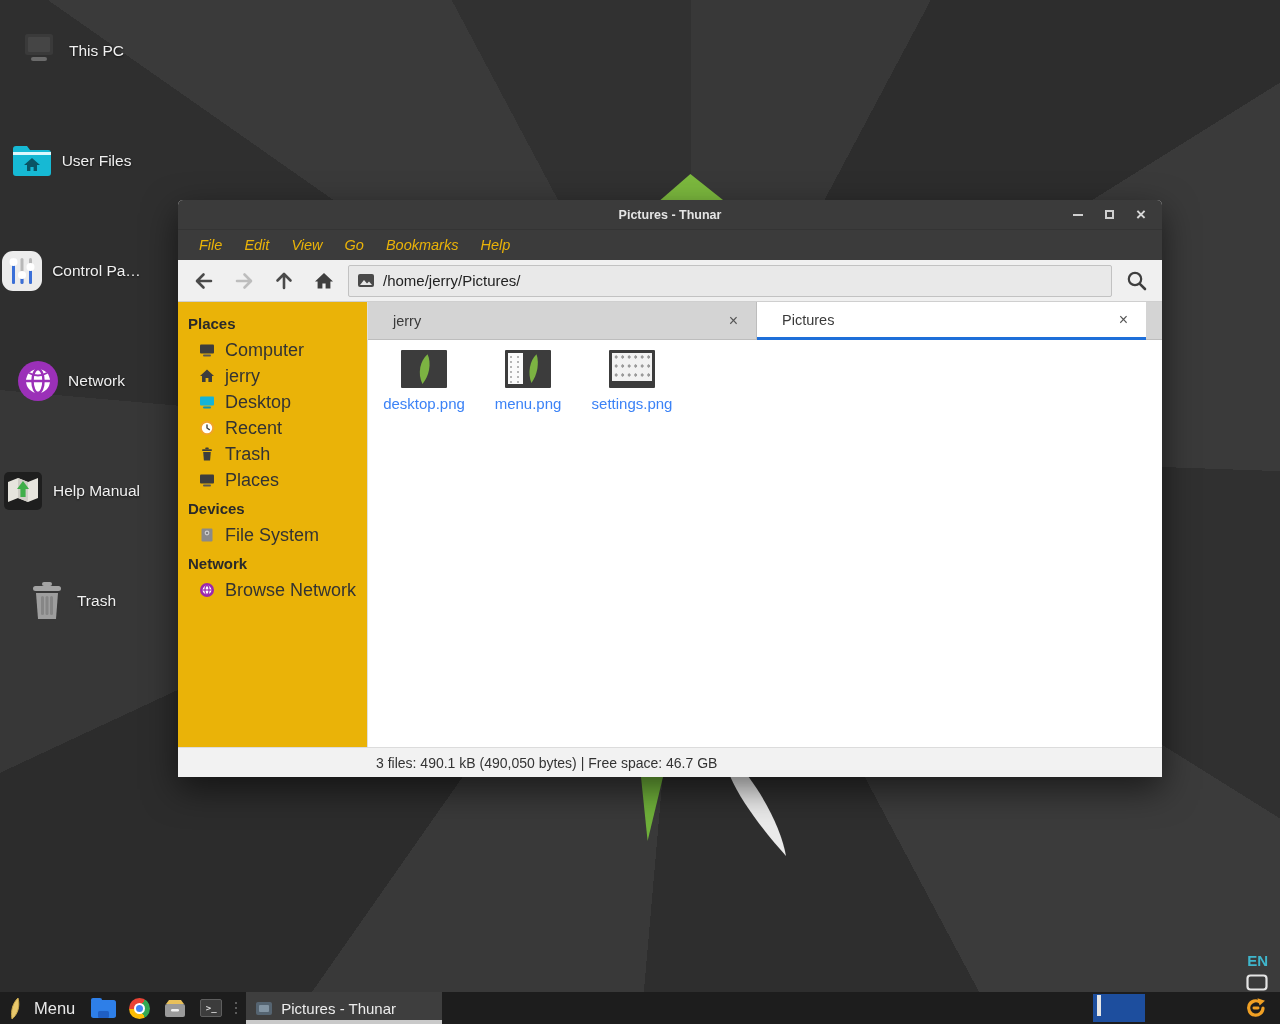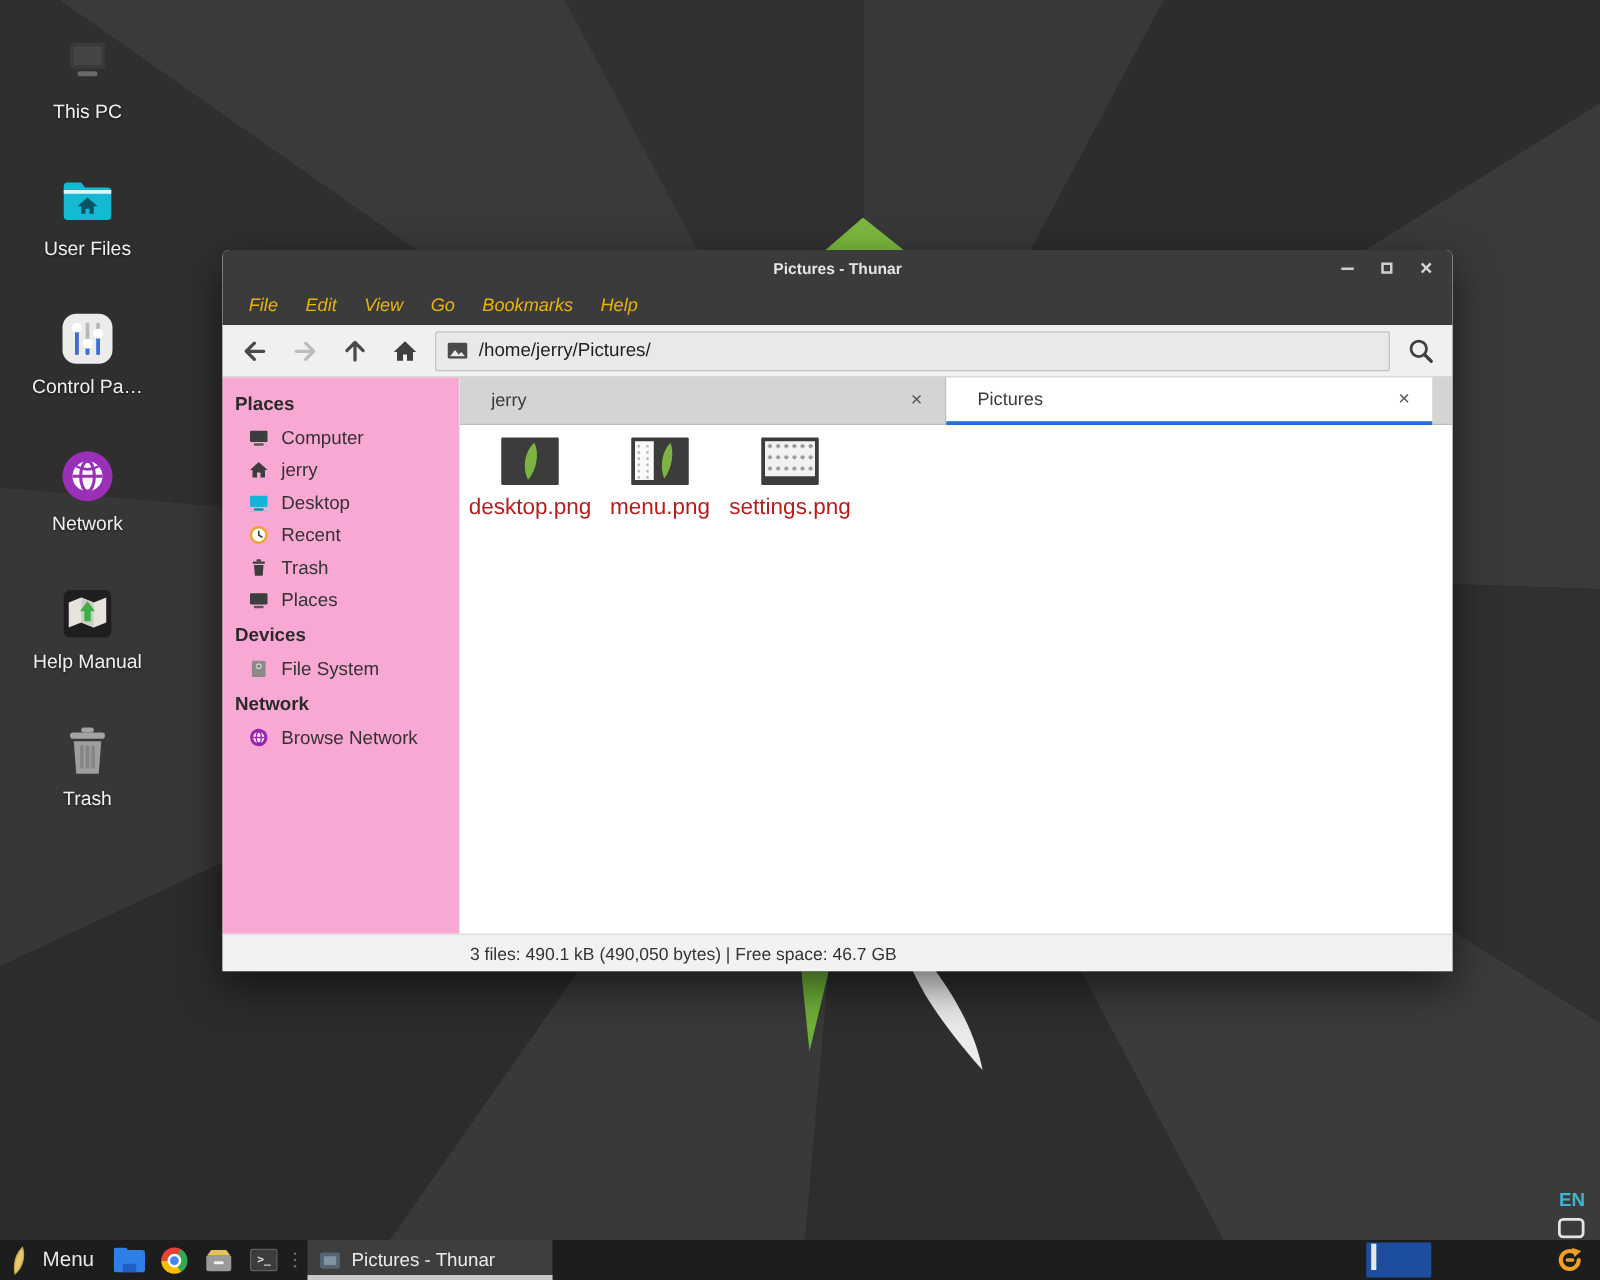--- a/index.html
+++ b/index.html
@@ -14,21 +14,21 @@
       #373737 245deg 275deg, #2f2f2f 275deg 305deg, #3a3a3a 305deg 332deg, #313131 332deg 360deg);
   }
   .wp-green-top { position:absolute; left:655px; top:174px; width:68px; height:26px;
     background:#7cb93e; clip-path:polygon(8% 100%, 52% 0, 100% 100%); }
   .wp-green-bottom { position:absolute; left:641px; top:777px; width:22px; height:64px;
     background:#6fb03a; clip-path:polygon(0 0, 100% 0, 30% 100%); }
   .wp-feather { position:absolute; left:718px; top:776px; }
 
   
   .desk-icons { position:absolute; left:10px; top:0; width:120px; }
-  .desk-icon { position:absolute; left:0; width:120px; display:flex; flex-direction:column; align-items:center; gap:7px; cursor:default;justify-content:center; }
+  .desk-icon { position:absolute; left:0; width:120px; display:flex; flex-direction:row; align-items:center; gap:7px; cursor:default;justify-content:center; }
   .desk-icon .glyph { width:46px; height:46px; display:flex; align-items:center; justify-content:center; }
   .desk-icon .dlabel { color:#f0f0f0; font-size:15.5px; text-shadow:0 1px 2px rgba(0,0,0,.65); white-space:nowrap; }
 
   
   .window { position:absolute; left:178px; top:200px; width:984px; height:577px;
     border-radius:5px 5px 0 0; overflow:hidden; box-shadow:0 12px 34px rgba(0,0,0,.55);
     display:flex; flex-direction:column; background:#fff; }
   .titlebar { height:29px; background:#3b3b3b; position:relative; display:flex; align-items:center; flex:0 0 auto; }
   .titlebar .wtitle { position:absolute; left:0; right:0; text-align:center; color:#e4e4e4; font-size:12.5px; font-weight:700; }
   .win-controls { margin-left:auto; display:flex; align-items:center; gap:22px; padding-right:16px; z-index:2; }
@@ -39,42 +39,42 @@
   .menubar { height:31px; background:#3b3b3b; border-top:1px solid #343434; display:flex; align-items:center; padding-left:10px; flex:0 0 auto; }
   .menubar .mitem { color:#eab308; font-size:14.5px; padding:0 11px;font-style:italic; }
 
   .toolbar { height:42px; background:#f0f0f0; border-bottom:1px solid #cfcfcf; display:flex; align-items:center; padding:13px 6px; flex:0 0 auto; }
   .navbtn { width:40px; height:34px; display:flex; align-items:center; justify-content:center; border-radius:3px; }
   .pathbar { flex:1; height:32px; margin:0 6px 0 4px; background:#e9e9e9; border:1px solid #c2c2c2; border-radius:2px;
     display:flex; align-items:center; gap:9px; padding:0 9px; font-size:15px; color:#222; }
   .searchbtn { width:38px; height:34px; display:flex; align-items:center; justify-content:center; }
 
   .window-body { flex:1; display:flex; min-height:0; }
-  .sidebar { width:190px; flex:0 0 auto; background:#f9a8d4; border-right:1px solid #e0e0e0; padding-top:6px; }
+  .sidebar { width:190px; flex:0 0 auto; background:#eab308; border-right:1px solid #e0e0e0; padding-top:6px; }
   .sb-heading { font-size:15px; font-weight:700; color:#2a2a2a; padding:7px 10px 5px 10px; }
-  .sb-item { height:26px; display:flex; align-items:center; gap:10px; padding-left:21px; font-size:15px; color:#333; }
+  .sb-item { height:26px; display:flex; align-items:center; gap:10px; padding-left:21px; font-size:18px; color:#333; }
   .sb-item .sbicon { width:16px; height:16px; display:flex; align-items:center; justify-content:center; }
 
   .right-pane { flex:1; display:flex; flex-direction:column; min-width:0; }
   .tabbar { height:38px; display:flex; background:#d4d4d4; flex:0 0 auto; }
   .tab { width:389px; display:flex; align-items:center; padding:0 14px 0 25px; font-size:14.5px; color:#3a3a3a; }
   .tab .tlabel { flex:1; }
   .tab .tclose { color:#555; font-size:16px; line-height:1; padding:0 4px; }
   .tab.inactive { background:#d4d4d4; border-right:1px solid #bdbdbd; border-bottom:1px solid #bdbdbd; }
   .tab.active { background:#fff; border-bottom:3px solid #1e6fd9; }
   .tab-filler { flex:1; background:#d4d4d4; border-bottom:1px solid #bdbdbd; }
 
   .fileview { flex:1; background:#fff; padding:10px 8px; display:flex; align-items:flex-start; gap:8px; }
   .file { width:96px; display:flex; flex-direction:column; align-items:center; gap:7px; }
   .thumb { width:46px; height:38px; position:relative; background:#3c3c3c; overflow:hidden; border-radius:1px; }
   .thumb .mini-panel { position:absolute; left:3px; top:3px; width:15px; height:31px; background:#fafafa;
     background-image:radial-gradient(circle at 3px 4px, #b5b5b5 1px, transparent 1.2px); background-size:7px 5px; }
   .thumb .mini-win { position:absolute; left:3px; top:3px; width:40px; height:28px; background:#f2f2f2;
     background-image:radial-gradient(circle at 4px 4px, #9a9a9a 1.5px, transparent 1.7px); background-size:6.5px 9px; }
-  .file .flabel { font-size:18px; color:#b91c1c; }
+  .file .flabel { font-size:15px; color:#3b82f6; }
 
   .statusbar { height:30px; background:#f2f2f2; border-top:1px solid #dcdcdc; display:flex; align-items:center;
     padding-left:198px; font-size:14px; color:#333; flex:0 0 auto; }
 
   
   .taskbar { position:absolute; left:0; bottom:0; width:1280px; height:32px; background:#1d1d1d;
     display:flex; align-items:center; z-index:5; }
   .tb-left { display:flex; align-items:center; padding-left:9px; }
   .menu-label { color:#e8e8e8; font-size:16.5px; font-weight:500; margin:0 14px 0 10px; }
   .launcher { width:28px; height:32px; display:flex; align-items:center; justify-content:center; margin-right:8px; }

